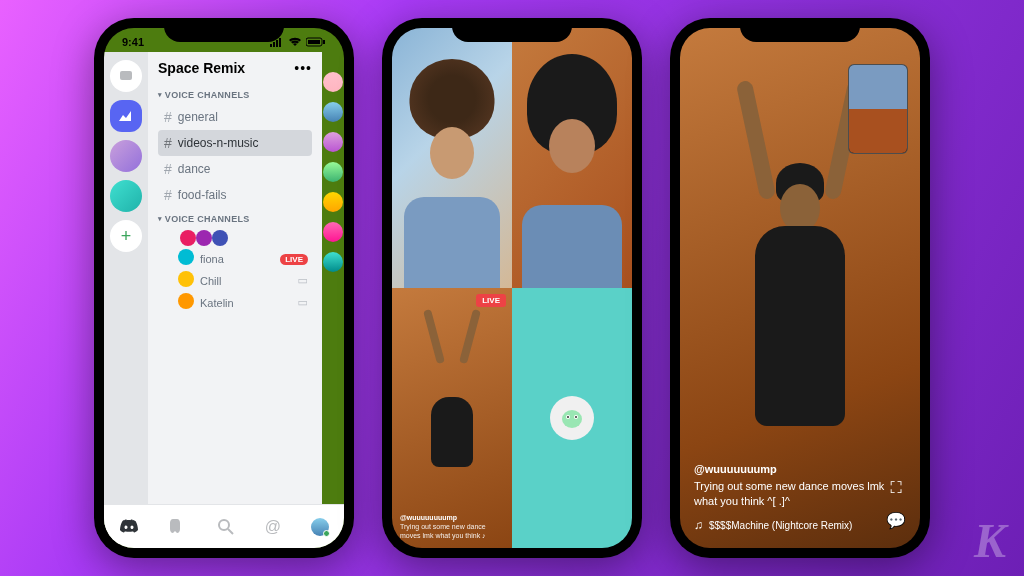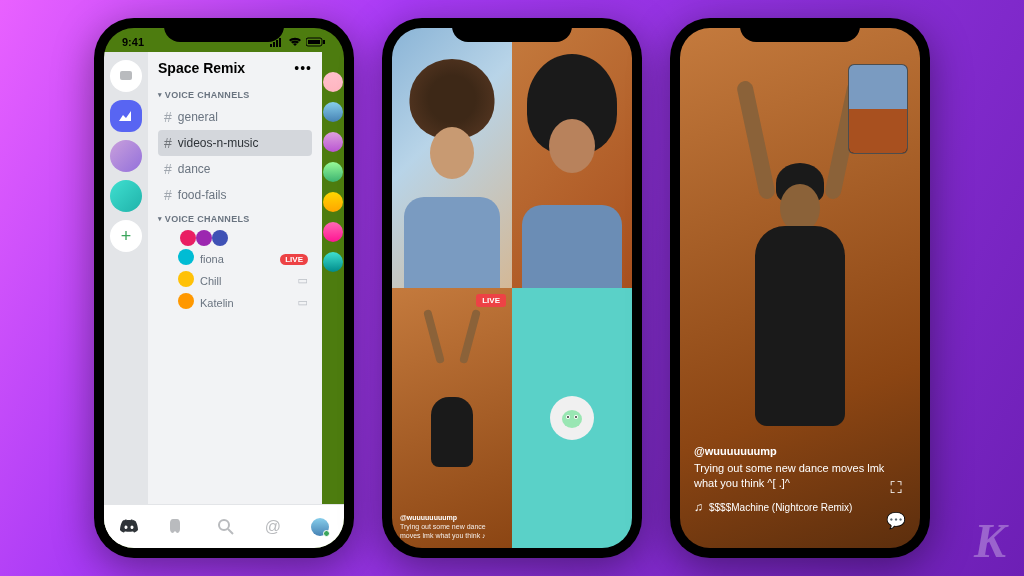--- a/index.html
+++ b/index.html
@@ -69,21 +69,21 @@
 .arm3{position:absolute;width:16px;height:120px;background:#8b6239;border-radius:8px}
 .arm3.l{left:18px;transform:rotate(-12deg)}
 .arm3.r{right:18px;transform:rotate(12deg)}
 .dbody3{position:absolute;top:38%;left:50%;transform:translateX(-50%);width:90px;height:200px;background:#1a1a1a;border-radius:30px 30px 12px 12px}
 .dhead3{position:absolute;top:30%;left:50%;transform:translateX(-50%);width:40px;height:48px;background:#8b6239;border-radius:50%}
 .dhair3{position:absolute;top:26%;left:50%;transform:translateX(-50%);width:48px;height:40px;background:#1a1a1a;border-radius:50% 50% 30% 30%}
 .pip{position:absolute;top:36px;right:12px;width:60px;height:90px;background:#000;border-radius:6px;overflow:hidden;border:1px solid rgba(255,255,255,.3)}
 .pip-inner{display:grid;grid-template-rows:1fr 1fr;height:100%}
 .pip-cell{background:#7a9bc1}
 .pip-cell:last-child{background:#a8501f}
-.bottom-info{position:absolute;bottom:34px;left:14px;right:14px;color:#fff}
+.bottom-info{position:absolute;bottom:16px;left:14px;right:14px;color:#fff}
 .handle{font-size:11px;font-weight:600;margin-bottom:4px}
 .caption{font-size:11px;line-height:1.3;margin-bottom:10px}
 .music-row{display:flex;align-items:center;gap:6px;font-size:10px}
 .music-row .note{font-size:12px}
 .reactions{position:absolute;right:14px;bottom:18px;display:flex;flex-direction:column;gap:14px;align-items:center;color:#fff}
 .react-btn{font-size:16px}
 
 .watermark{position:absolute;bottom:8px;right:18px;font-size:48px;font-weight:700;font-style:italic;color:rgba(255,255,255,.3);font-family:Georgia,serif}
 svg{display:block}
 </style>

